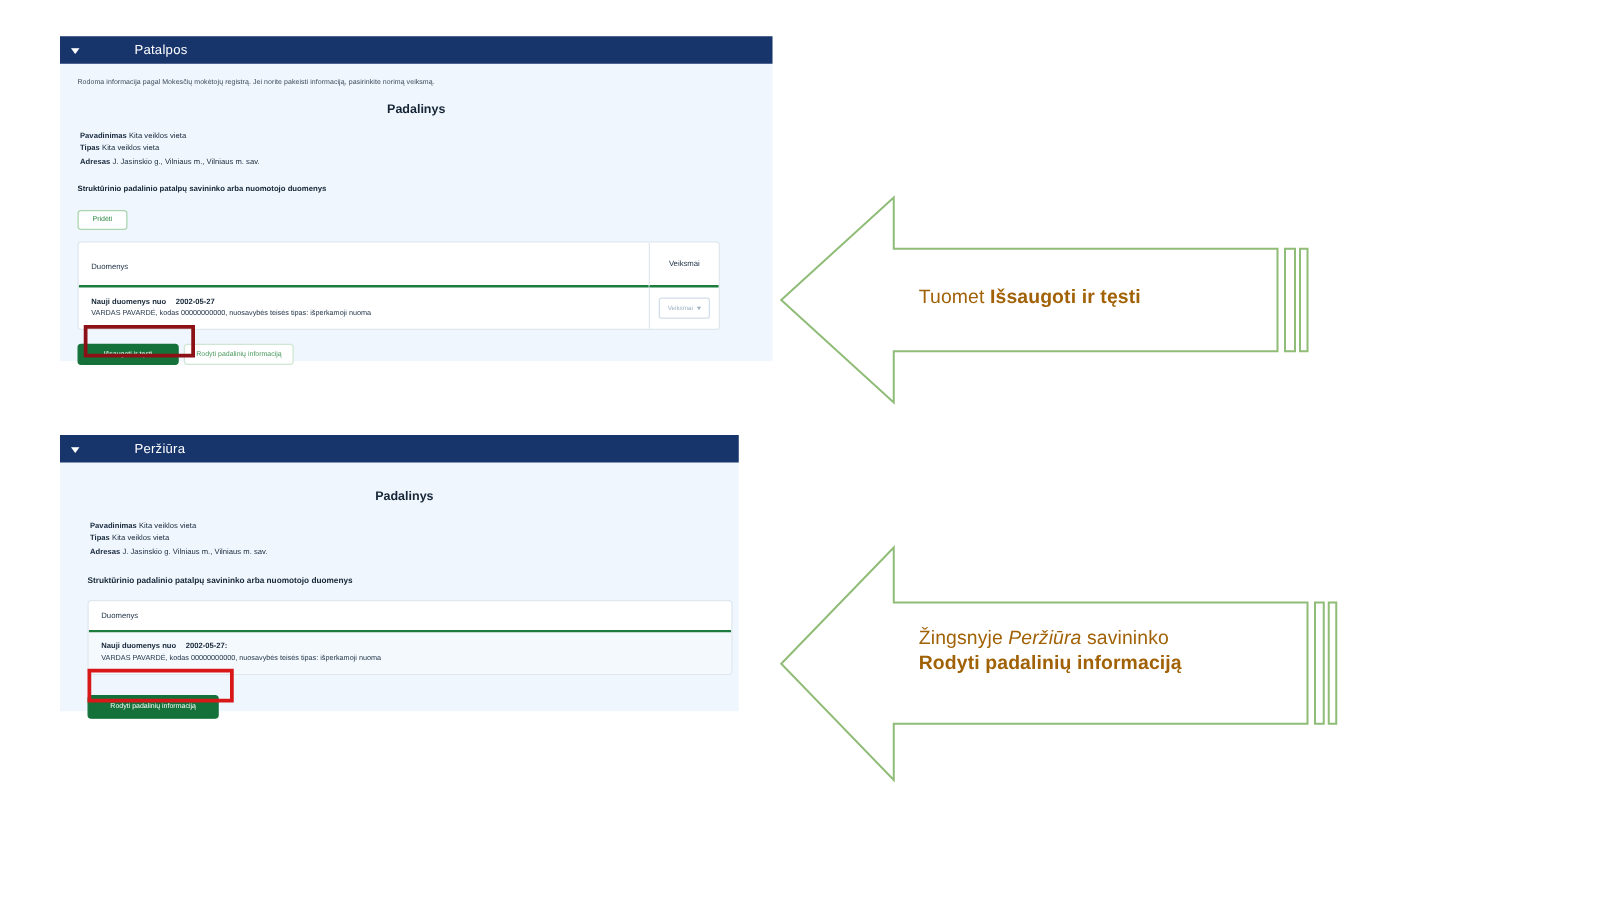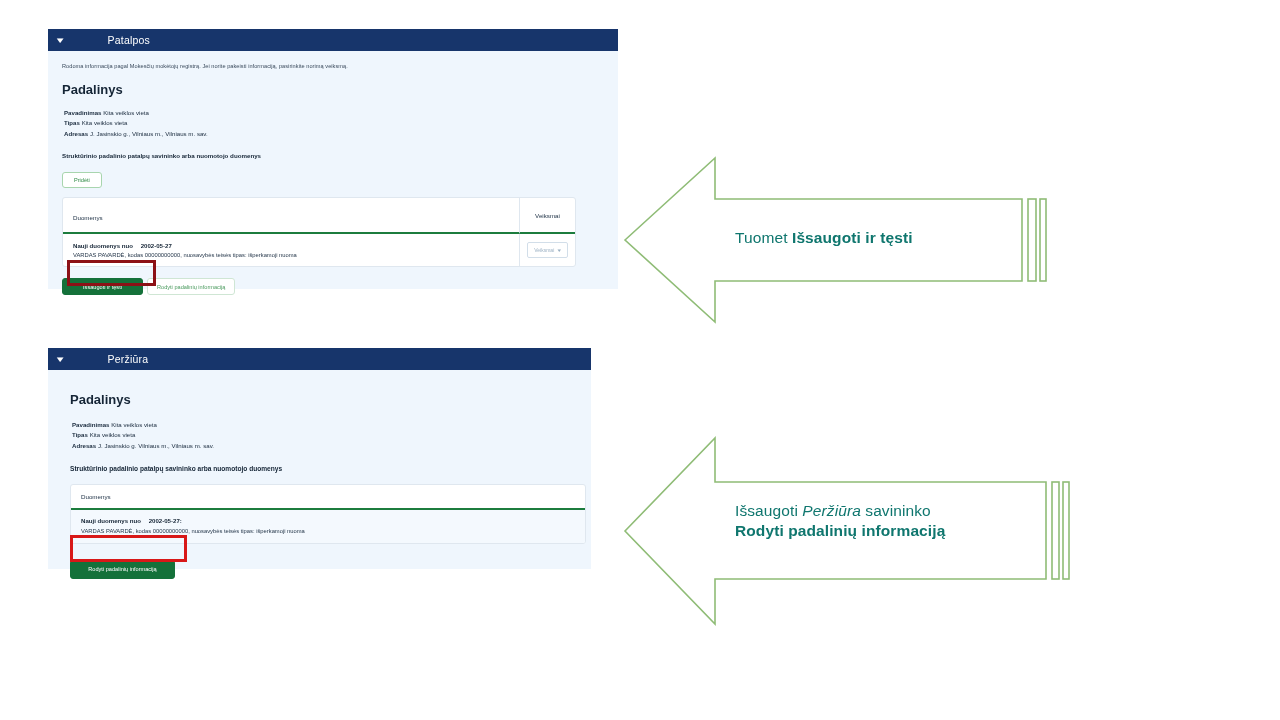--- a/index.html
+++ b/index.html
@@ -48,24 +48,25 @@
     padding: 12px 14px 10px 14px;
   }
 
   .intro-text {
     font-size: 5.6px;
     color: #3a4a5c;
     margin: 0 0 13px 0;
     letter-spacing: .05px;
   }
   .sect-title {
-    font-size: 13px;
+    font-size: 10px;
     font-weight: bold;
     margin: 0 0 11px 0;
     color: #152536;
+    text-align: center;
   }
   .kv-list {
     margin: 0 0 13px 0;
     padding: 0 0 0 2px;
   }
   .kv-line {
     font-size: 6.1px;
     line-height: 1.72;
     color: #18293c;
     font-weight: bold;
@@ -195,21 +196,21 @@
     background: #f4f9fe;
   }
   .dbox-body .row-l1 { margin-bottom: 4px; }
 
   
   .callout { position: absolute; }
   .callout svg { display: block; overflow: visible; }
   .callout-text {
     position: absolute;
     font-size: 15.5px;
-    color: #0f766e;
+    color: #a16207;
     line-height: 1.32;
     letter-spacing: .1px;
   }
   .callout-text .it { font-style: italic; }
   .callout-text .bd { font-weight: bold; }
 </style>
 </head>
 <body>
 
 <div class="panel" style="left:48px; top:29px; width:570px; height:260px;">
@@ -339,17 +340,17 @@
 </div>
 
 <div class="callout" style="left:622px; top:435px; width:460px; height:194px;">
   <svg width="460" height="194" viewBox="0 0 460 194" fill="none">
     <path d="M3 96 L93 3 L93 47 L424 47 L424 144 L93 144 L93 189 Z" stroke="#8fbc76" stroke-width="1.6" fill="none"></path>
     <rect x="430" y="47" width="7" height="97" stroke="#8fbc76" stroke-width="1.6" fill="none"></rect>
     <rect x="441" y="47" width="6" height="97" stroke="#8fbc76" stroke-width="1.6" fill="none"></rect>
   </svg>
   <div class="callout-text" style="left:113px; top:66px; width:330px;">
     <div>
-      <span>Išsaugoti </span><span class="it">Peržiūra</span><span> savininko</span>
+      <span>Žingsnyje </span><span class="it">Peržiūra</span><span> savininko</span>
     </div>
     <div class="bd">Rodyti padalinių informaciją</div>
   </div>
 </div>
 
 </body></html>

